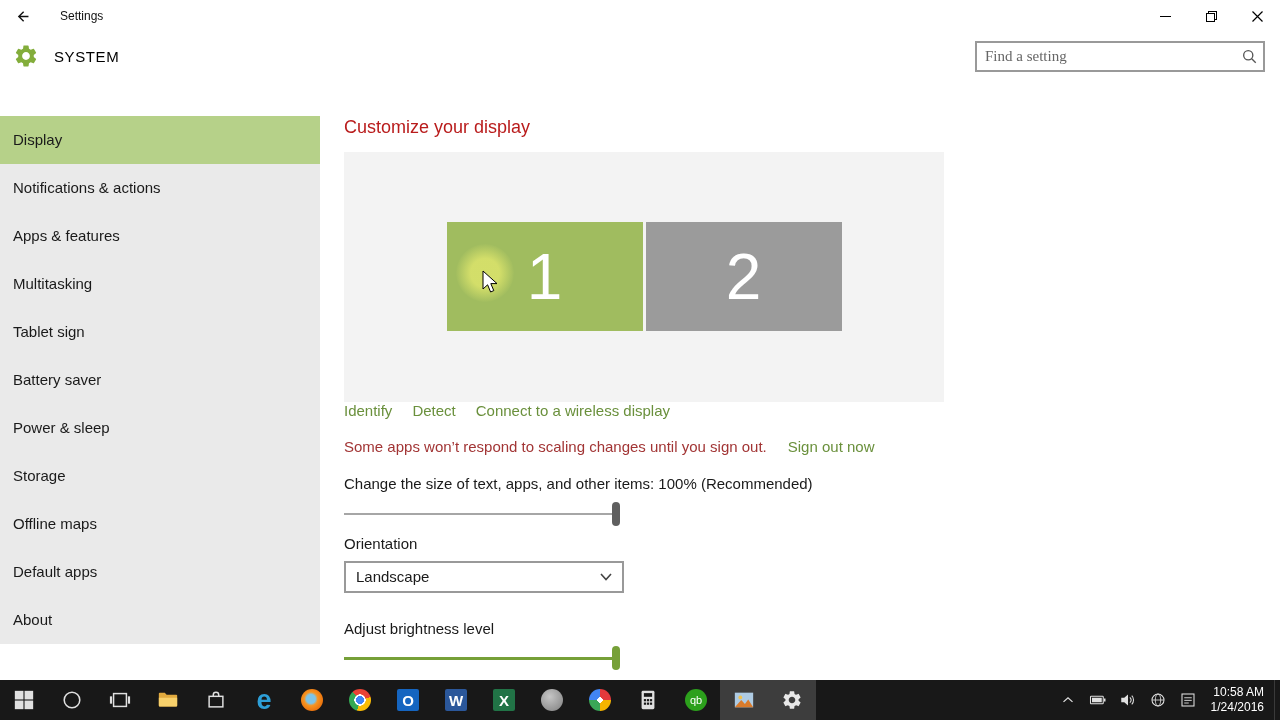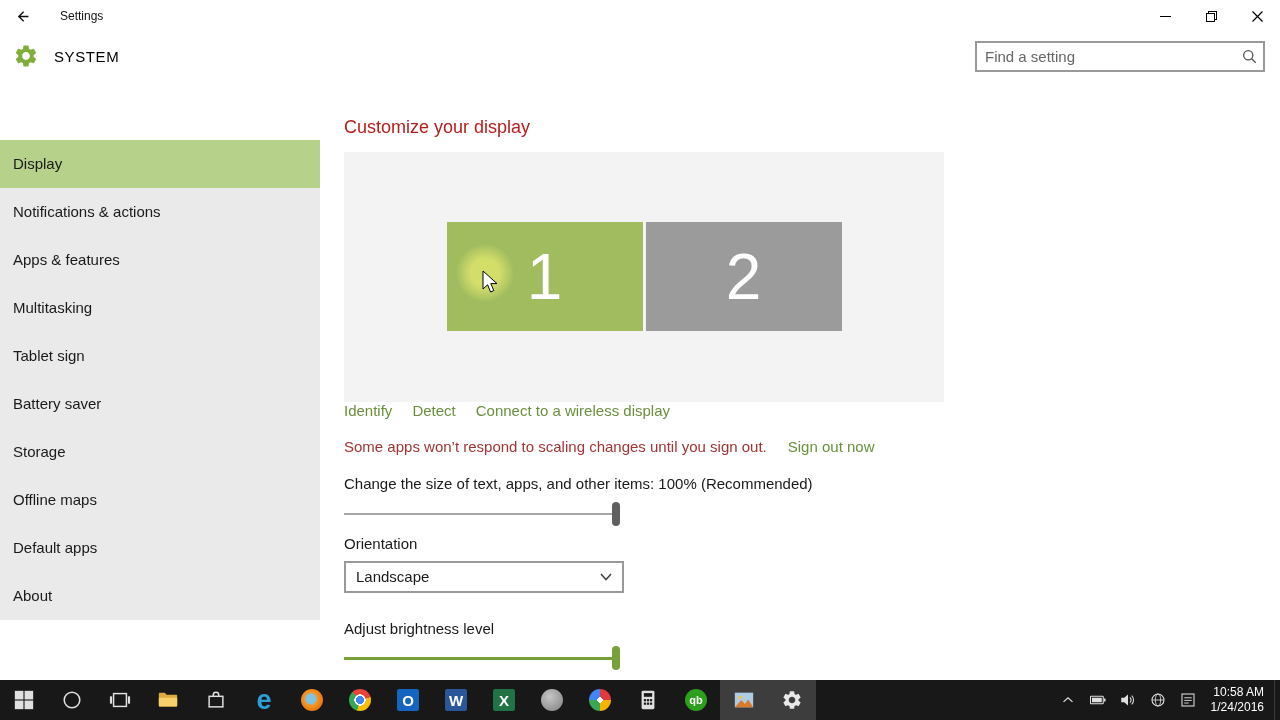--- a/index.html
+++ b/index.html
@@ -15,21 +15,21 @@
   .win-controls{margin-left:auto;display:flex;height:32px;}
   .win-btn{width:46px;height:32px;display:flex;align-items:center;justify-content:center;border:0;background:none;cursor:pointer;}
 
   
   .header{height:48px;display:flex;align-items:center;padding-left:13px;flex-shrink:0;position:relative;background:#fff;}
   .header-gear{width:26px;height:26px;fill:#83ad3b;}
   .app-title{font-size:15px;letter-spacing:.6px;margin-left:15px;color:#000;}
   .search-box{position:absolute;right:15px;top:9px;width:290px;height:31px;border:2px solid #999;
     display:flex;align-items:center;background:#fff;}
   .search-box input{flex:1;height:100%;border:0;outline:0;background:transparent;padding:8px 8px;
-    font-family:Liberation Sans, sans-serif;font-size:15px;color:#7f1d1d;}
+    font-family:Liberation Serif, serif;font-size:15px;color:#7f1d1d;}
   .search-box input::placeholder{color:#666;}
   .search-glyph{width:28px;height:100%;display:flex;align-items:center;justify-content:center;cursor:pointer;}
   .search-glyph svg{width:15px;height:15px;stroke:#555;fill:none;stroke-width:1.6;}
 
   
   .content{flex:1;display:flex;min-height:0;align-items:center;}
   .sidebar{width:320px;background:#eaeaea;flex-shrink:0;}
   .side-item{height:48px;line-height:48px;padding-left:13px;font-size:15px;cursor:pointer;color:#1a1a1a;}
   .side-item.selected{background:#b6d189;}
 
@@ -73,21 +73,21 @@
 
   
   .taskbar{height:40px;background:#181818;display:flex;align-items:stretch;flex-shrink:0;z-index:50;}
   .tb{width:48px;height:40px;display:flex;align-items:center;justify-content:center;border:0;background:none;cursor:pointer;position:relative;}
   .tb.active{background:#3d3d3d;}
   .tb svg{width:22px;height:22px;}
   .glyph-square{width:22px;height:22px;border-radius:2px;color:#fff;font-weight:bold;font-size:15px;
     display:flex;align-items:center;justify-content:center;}
   .circle-icon{width:22px;height:22px;border-radius:50%;}
   .edge-e{font-size:27px;font-weight:bold;color:#2d9fd8;line-height:1;}
-  .qb{background:#2ca01c;font-size:11px;display:flex;align-items:center;justify-content:center;color:#fff;font-weight:bold;}
+  .qb{background:#2ca01c;font-size:11px;display:flex;align-items:center;justify-content:center;color:#fff;font-weight:normal;}
   .firefox-icon{background:radial-gradient(circle at 45% 45%,#7ec4e8 0 26%,#f79420 40%,#e05a00 95%);}
   .chrome-icon{background:radial-gradient(circle,#4285f4 0 26%,#fff 27% 36%,rgba(0,0,0,0) 37%),
     conic-gradient(from -45deg,#ea4335 0 120deg,#fbbc05 120deg 240deg,#34a853 240deg 360deg);}
   .pinwheel-icon{background:radial-gradient(circle,#fff 0 17%,rgba(0,0,0,0) 18%),
     conic-gradient(#e4393c 0 90deg,#f5b400 90deg 180deg,#3aa757 180deg 270deg,#4285f4 270deg 360deg);}
   .gray-app{background:radial-gradient(circle at 40% 35%,#c6c6c6,#7e7e7e);}
 
   .tray{margin-left:auto;display:flex;align-items:center;}
   .tray-btn{width:30px;height:40px;display:flex;align-items:center;justify-content:center;border:0;background:none;cursor:pointer;}
   .tray-btn svg{width:18px;height:18px;}
@@ -144,20 +144,21 @@
   </div>
 
   <div class="content">
     <div class="sidebar">
       <div class="side-item selected">Display</div>
       <div class="side-item">Notifications &amp; actions</div>
       <div class="side-item">Apps &amp; features</div>
       <div class="side-item">Multitasking</div>
       <div class="side-item">Tablet sign</div>
       <div class="side-item">Battery saver</div>
+      <div class="side-item">Power &amp; sleep</div>
       <div class="side-item">Storage</div>
       <div class="side-item">Offline maps</div>
       <div class="side-item">Default apps</div>
       <div class="side-item">About</div>
     </div>
 
     <div class="main">
       <h1 class="page-heading">Customize your display</h1>
 
       <div class="preview">

